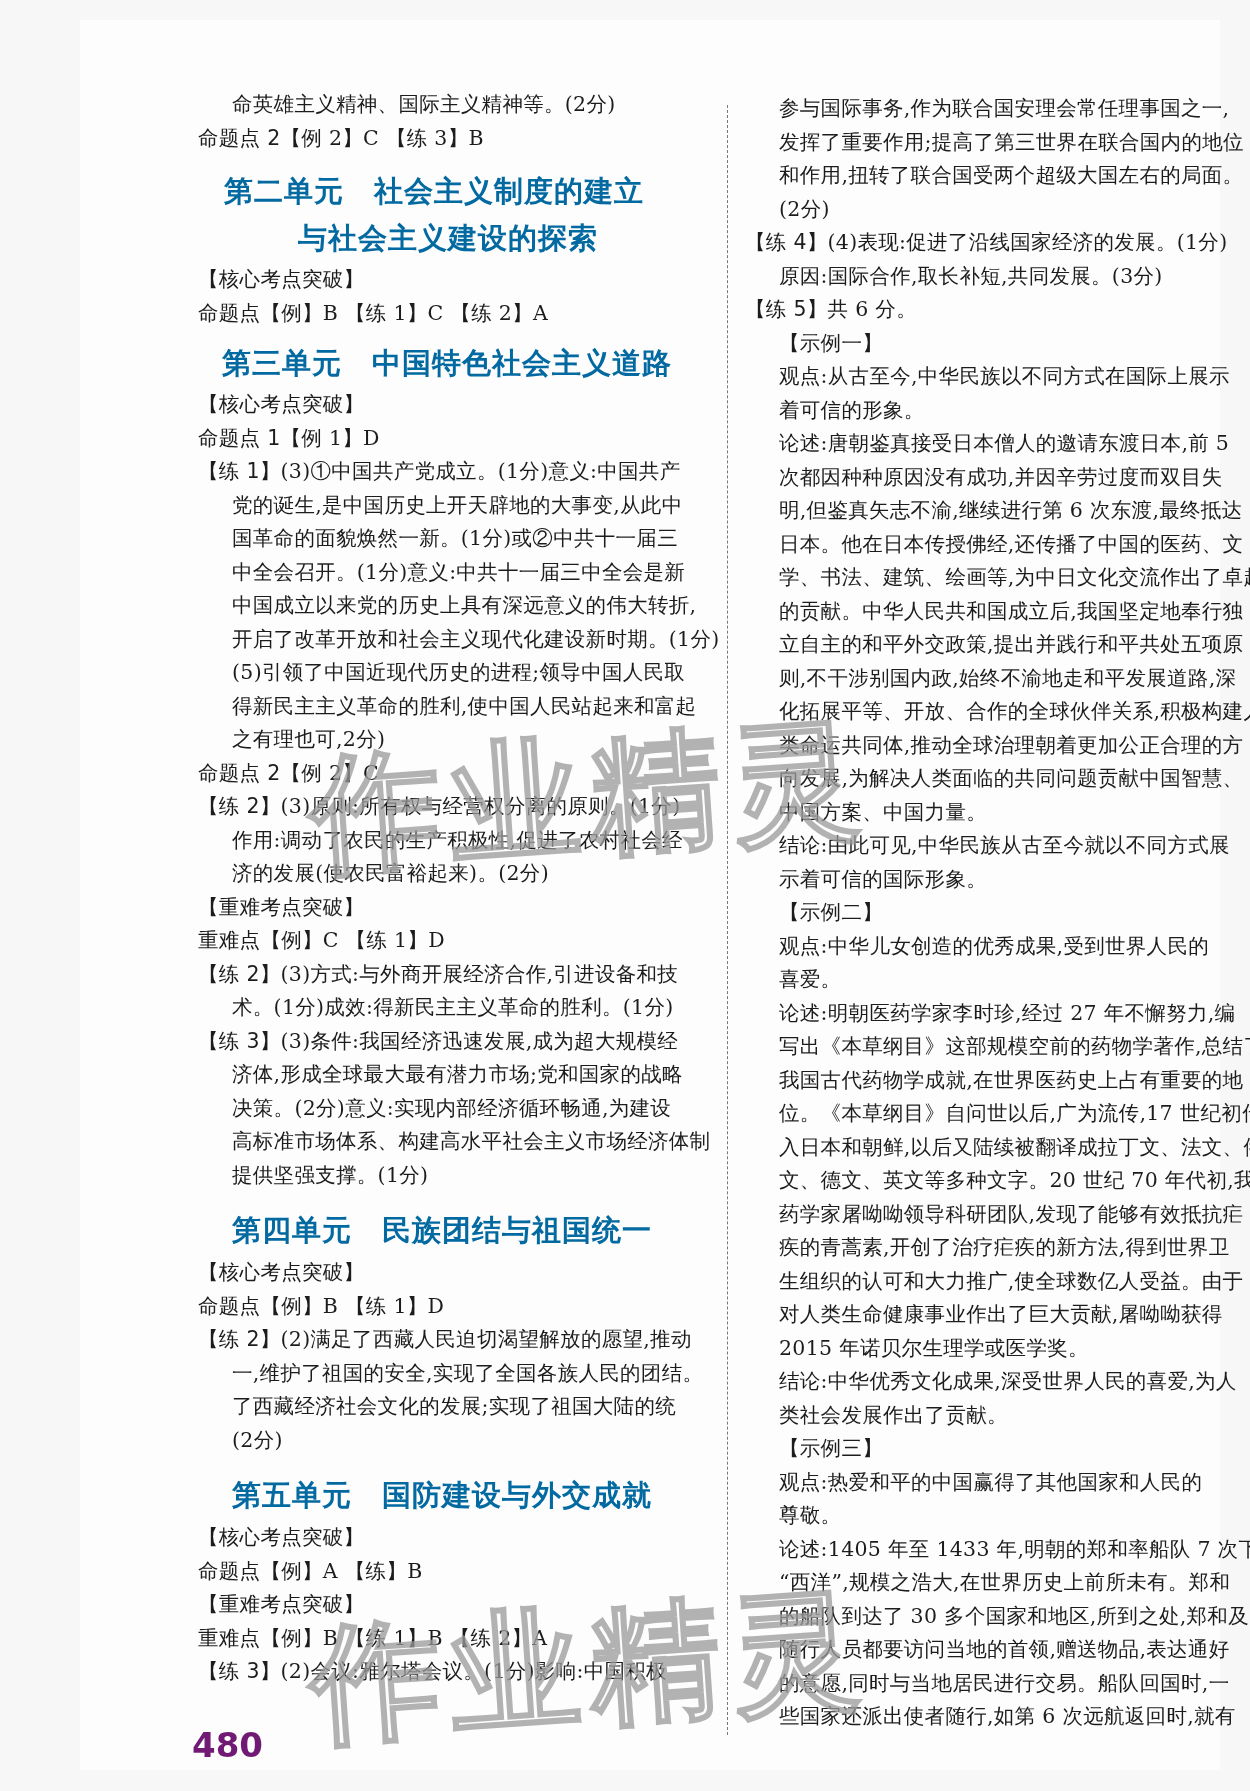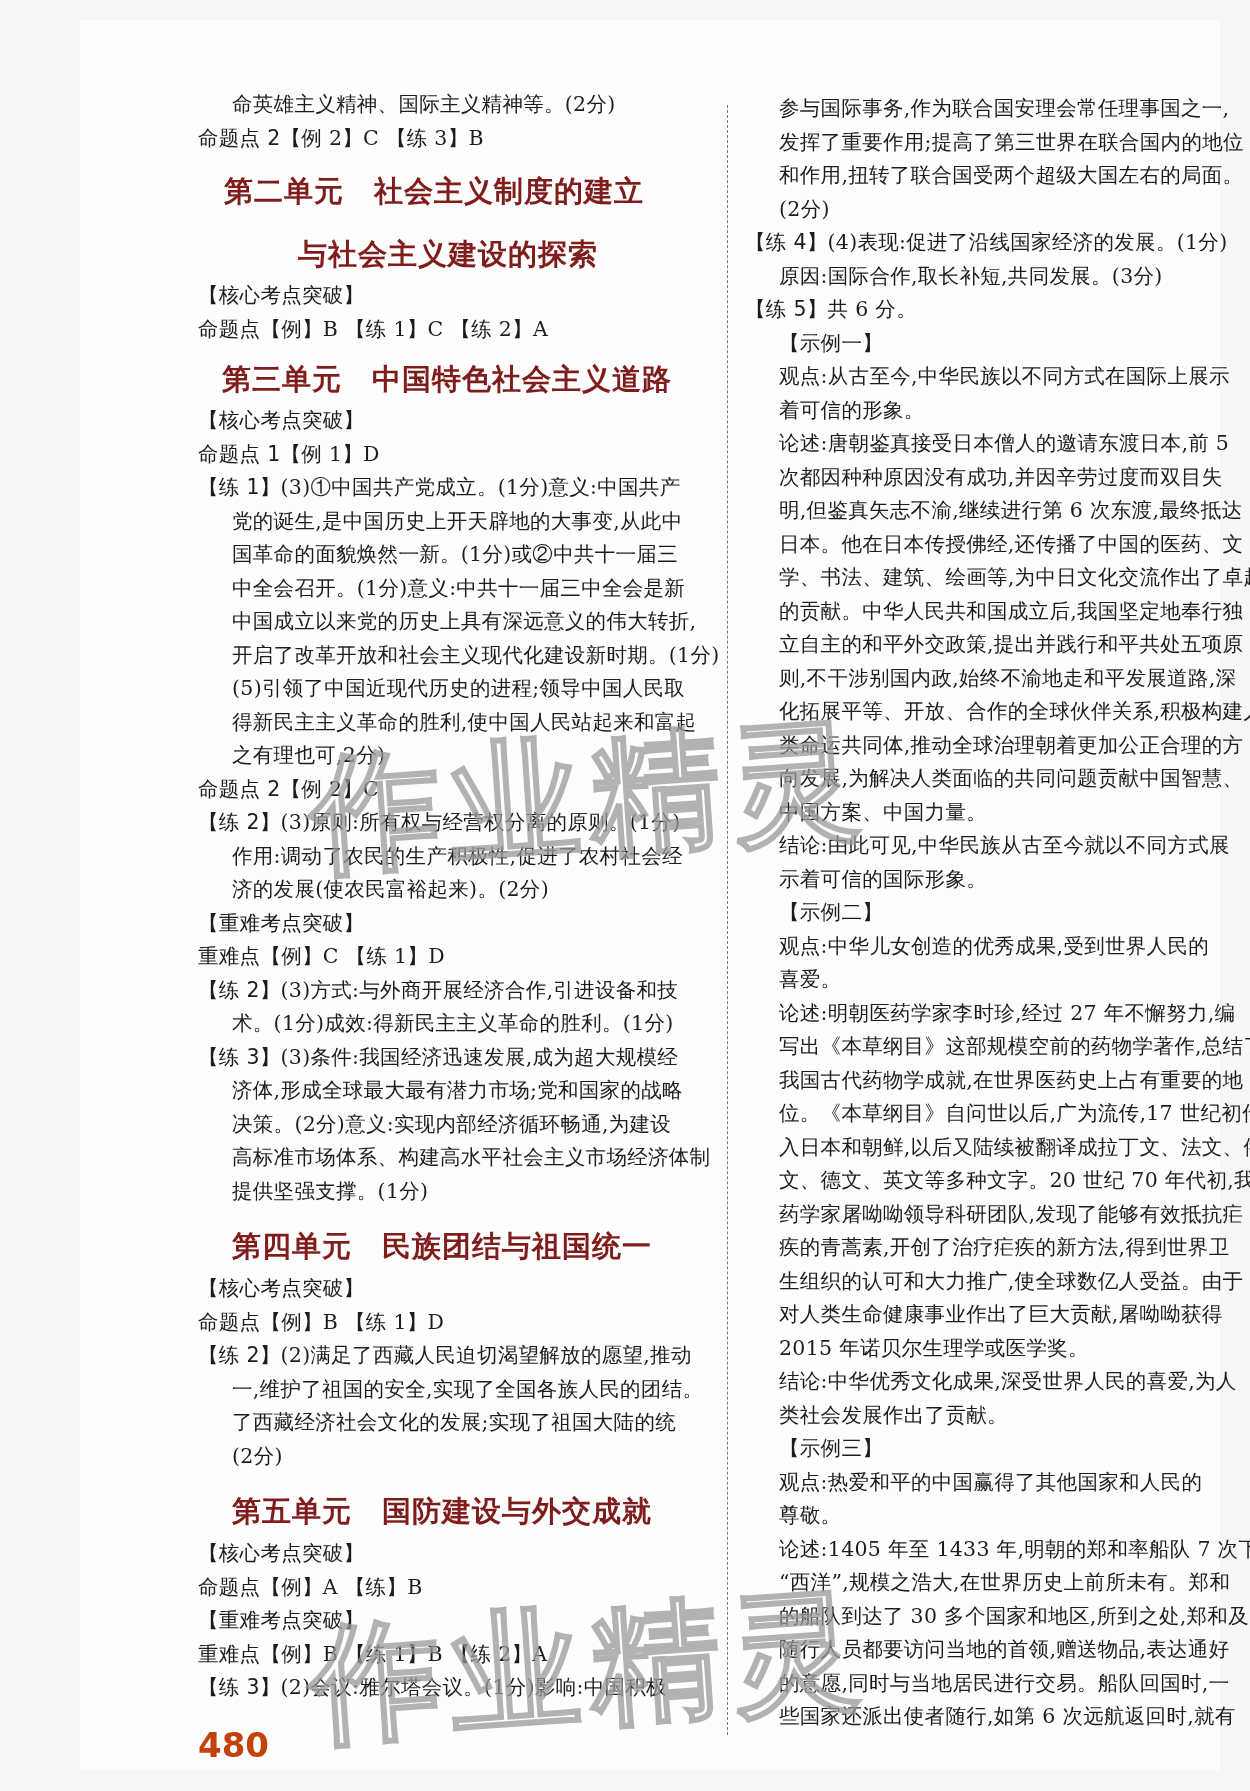--- a/index.html
+++ b/index.html
@@ -15,44 +15,44 @@
   .col-right { left: 665px; top: 72px; width: 568px; }
   .divider {
     position: absolute; left: 647px; top: 85px; height: 1630px; width: 0;
     border-left: 1.5px dashed #777;
   }
   .line { font-size: 20.5px; line-height: 33.5px; white-space: nowrap; letter-spacing: 0.3px; }
   .indent { padding-left: 34px; }
   .lab { font-family: "DejaVu Sans", "Liberation Sans", sans-serif; font-weight: normal; }
   .unit-title {
     font-family: "DejaVu Serif", "Liberation Serif", serif; font-weight: bold;
-    font-size: 29px; white-space: nowrap; letter-spacing: 1px; color: #7f1d1d;
+    font-size: 29px; white-space: nowrap; letter-spacing: 1px; color: #0369a1;
   }
   .page-num {
     position: absolute; left: 112px; top: 1705px;
-    font-family: "DejaVu Sans", "Liberation Sans", sans-serif; font-weight: bold; font-size: 34px; color: #c2410c; margin-left: 6px;
+    font-family: "DejaVu Sans", "Liberation Sans", sans-serif; font-weight: bold; font-size: 34px; color: #701a75;
   }
   .watermark {
     position: absolute; font-family: "DejaVu Sans", "Liberation Sans", sans-serif; font-weight: bold;
     color: transparent; -webkit-text-stroke: 2px #9a9a9a; font-size: 130px; letter-spacing: 10px;
     transform: rotate(-4deg); white-space: nowrap; opacity: 0.75; pointer-events: none;
   }
 </style>
 </head>
 <body>
 
 <div class="page">
 
   <div class="col col-left">
     <div class="line indent">命英雄主义精神、国际主义精神等。(2分)</div>
     <div class="line"><span class="lab">命题点 2</span><span>【例 2】C 【练 3】B</span></div>
 
     <div style="height:14px"></div>
     <div class="unit-title" style="padding-left:26px; line-height:44px;">第二单元　社会主义制度的建立</div>
-    <div class="unit-title" style="padding-left:100px; line-height:50px;margin-top:16px;">与社会主义建设的探索</div>
+    <div class="unit-title" style="padding-left:100px; line-height:50px;">与社会主义建设的探索</div>
     <div class="line lab">【核心考点突破】</div>
     <div class="line"><span class="lab">命题点</span><span>【例】B 【练 1】C 【练 2】A</span></div>
 
     <div style="height:8px"></div>
     <div class="unit-title" style="padding-left:24px; line-height:50px;">第三单元　中国特色社会主义道路</div>
     <div class="line lab">【核心考点突破】</div>
     <div class="line"><span class="lab">命题点 1</span><span>【例 1】D</span></div>
     <div class="line"><span class="lab">【练 1】</span><span>(3)①中国共产党成立。(1分)意义:中国共产</span></div>
     <div class="line indent">党的诞生,是中国历史上开天辟地的大事变,从此中</div>
     <div class="line indent">国革命的面貌焕然一新。(1分)或②中共十一届三</div>

